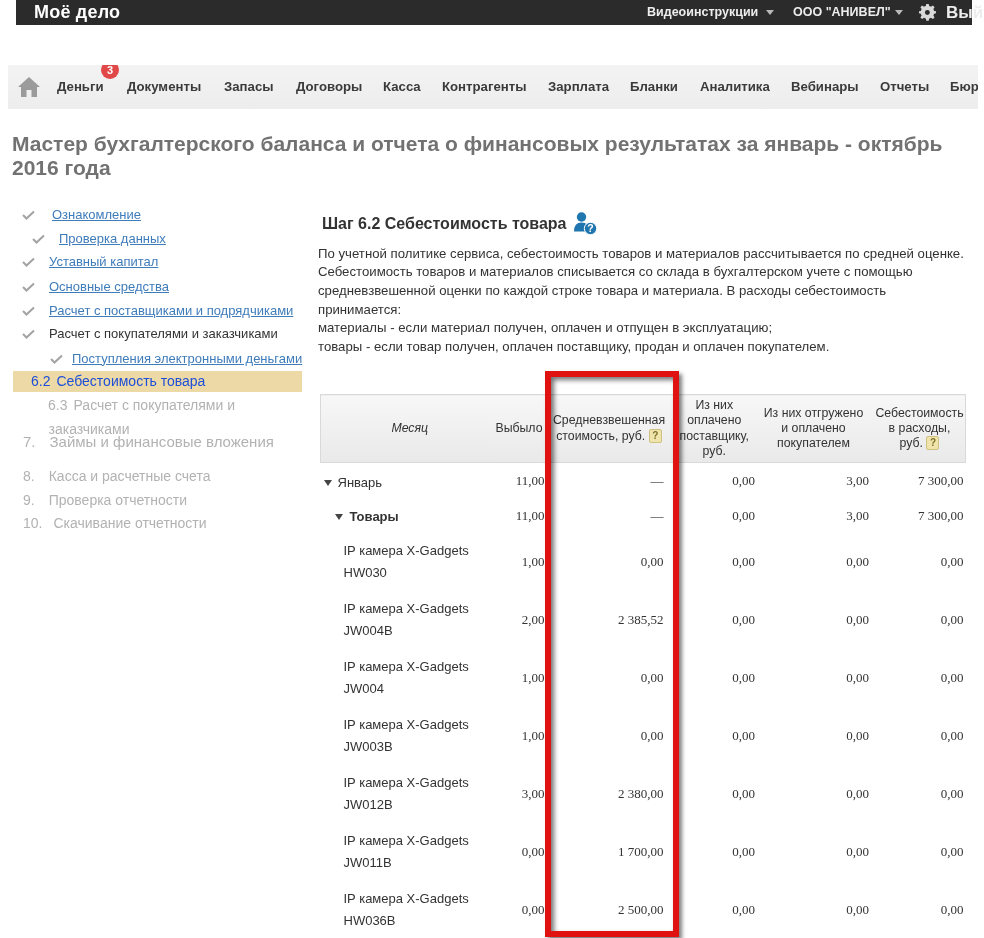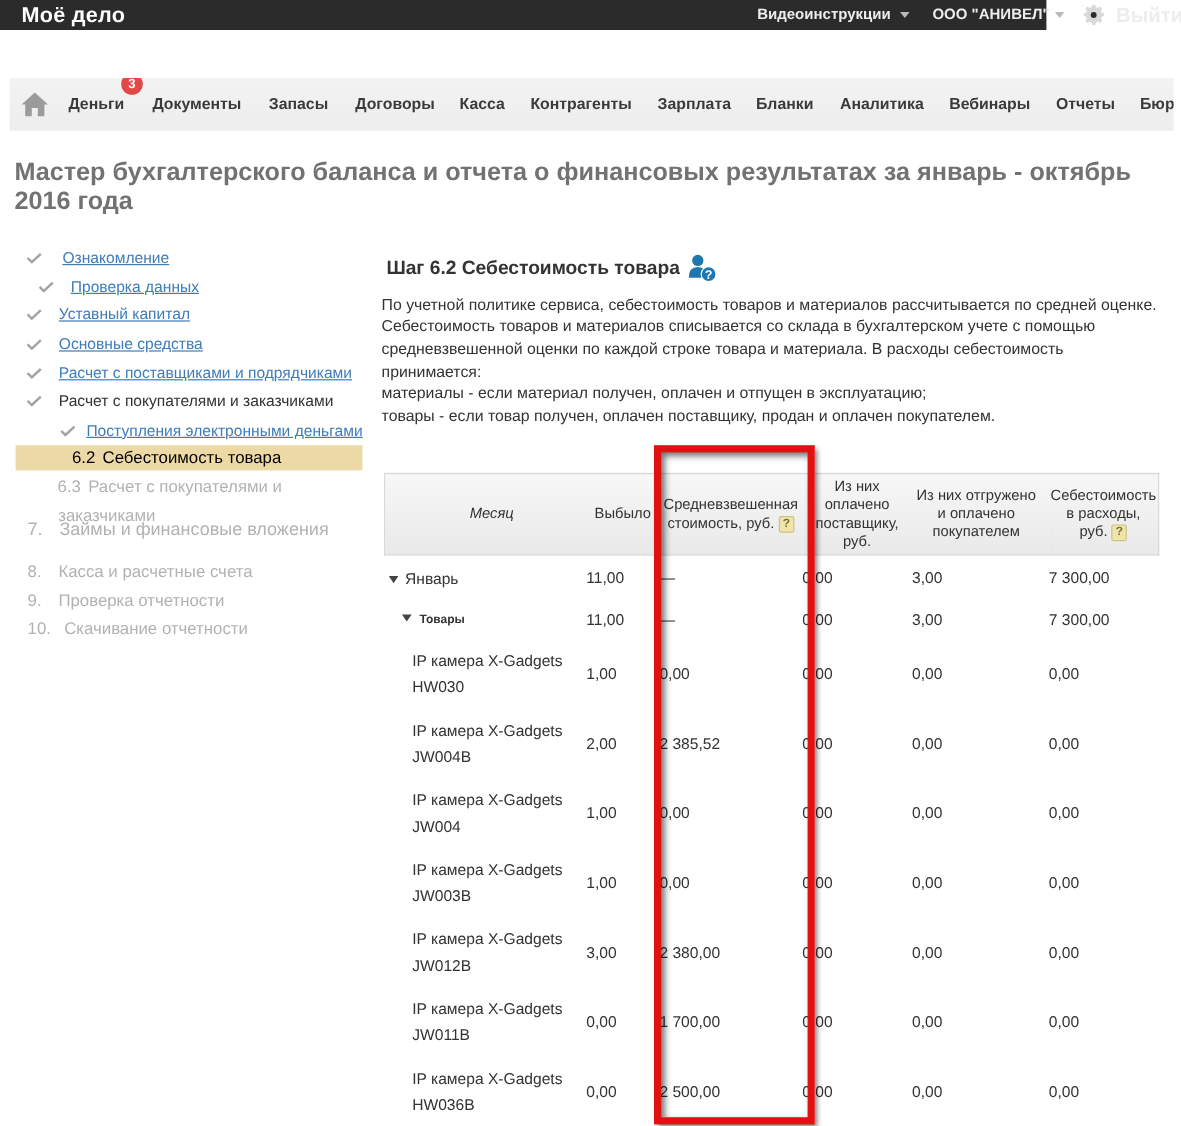--- a/index.html
+++ b/index.html
@@ -1,19 +1,19 @@
 <!DOCTYPE html>
 <html lang="ru"><head>
 <meta charset="utf-8">
 <title>Моё дело</title>
 <style>
   * { margin:0; padding:0; box-sizing:border-box; }
   html,body { width:984px; height:938px; overflow:hidden; background:#fff;
     font-family:"Liberation Sans", sans-serif; }
-  .topbar { position:absolute; left:0; top:0; width:872px; height:25px; background:#2b2b2b; }
+  .topbar { position:absolute; left:16px; top:0; width:956px; height:25px; background:#2b2b2b; }
   .logo { position:absolute; left:18px; top:1.5px; color:#fff; font-size:18px; font-weight:bold; letter-spacing:0.2px; }
   .tr-item { position:absolute; top:0; height:25px; line-height:25px; color:#ededed; font-size:12.5px; font-weight:bold; white-space:nowrap; }
   .caret { position:absolute; top:10px; width:0; height:0; border-left:4.5px solid transparent; border-right:4.5px solid transparent; border-top:5px solid #b9b9b9; }
   .navbar { position:absolute; left:8px; top:65px; width:970px; height:44px; background:linear-gradient(#f3f3f3,#ededed); overflow:hidden; }
   .tab { position:absolute; top:0; height:44px; line-height:44px; font-size:13.2px; font-weight:bold; color:#3a3a3a; white-space:nowrap; }
   .badge { position:absolute; left:93px; top:-4px; width:18px; height:18px; background:#e14848; border-radius:50%; color:#fff; font-size:11px; font-weight:bold; text-align:center; line-height:18px; }
   h1 { position:absolute; left:12px; top:132px; width:950px; font-size:21px; line-height:24px; color:#727272; font-weight:bold; }
   
   .sb { position:absolute; font-size:13px; white-space:nowrap; height:23px; line-height:23px; }
   .sb svg.chk { position:absolute; top:7px; }
@@ -22,21 +22,21 @@
   .hl { position:absolute; left:13px; top:370.5px; width:289px; height:21.5px; background:#ecd9a6; }
   
   .step-h { position:absolute; left:322px; top:215px; font-size:16px; line-height:17px; font-weight:bold; color:#333; }
   .para { position:absolute; left:318px; top:244.5px; font-size:13.2px; line-height:18.7px; color:#333; white-space:nowrap; }
   
   table.t { position:absolute; left:320px; top:394px; width:645px; border-collapse:collapse; table-layout:fixed; color:#333; }
   table.t td { vertical-align:middle; }
   .thead td { background:linear-gradient(#f7f7f7,#e9e9e9); border-top:1px solid #d9d9d9; border-bottom:1px solid #d9d9d9; height:68px; font-size:12.3px; text-align:center; line-height:15.3px; }
   .thead td:first-child { border-left:1px solid #d9d9d9;font-style:italic; }
   .thead td:last-child { border-right:1px solid #d9d9d9; }
-  .num { text-align:left; font-size:13px; }
+  .num { text-align:right; font-size:13px;font-family:Liberation Serif, serif; }
   td.c2 { padding-right:5px; } td.c3 { padding-right:5px; } td.c4 { padding-right:5px; }
   td.c5 { padding-right:5px; } td.c6 { padding-right:2px; }
   td.name { padding-left:23px; font-size:13px; line-height:22px; }
   .tri { display:inline-block; width:0; height:0; border-left:4.5px solid transparent; border-right:4.5px solid transparent; border-top:6px solid #444; margin-right:5px; vertical-align:1px; }
   .qm { display:inline-block; background:#efe5ac; border:1px solid #cfc180; color:#7e7029; font-size:10px; font-weight:bold; line-height:10px; padding:1px 2.5px 1px 2.5px; border-radius:2px; vertical-align:1px; }
   .redbox { position:absolute; left:545px; top:371px; width:134px; height:566px; border:6px solid #e01111; box-shadow:3px 3px 4px rgba(0,0,0,0.5), inset 3px 3px 5px rgba(0,0,0,0.55); }
 </style>
 </head>
 <body>
 <div class="topbar">
@@ -86,21 +86,21 @@
     </svg><a style="margin-left:27px" href="#">Основные средства</a></div>
 <div class="sb" style="left:22px; top:298.5px"><svg class="chk" width="13" height="10">
       <path d="M1 5 L4.5 8.5 L12 1.5" stroke="#a3a3a3" stroke-width="2" fill="none"></path>
     </svg><a style="margin-left:27px" href="#">Расчет с поставщиками и подрядчиками</a></div>
 <div class="sb" style="left:22px; top:322px"><svg class="chk" width="13" height="10">
       <path d="M1 5 L4.5 8.5 L12 1.5" stroke="#a3a3a3" stroke-width="2" fill="none"></path>
     </svg><span style="margin-left:27px; color:#333">Расчет с покупателями и заказчиками</span></div>
 <div class="sb" style="left:50px; top:346.5px"><svg class="chk" width="13" height="10">
       <path d="M1 5 L4.5 8.5 L12 1.5" stroke="#a3a3a3" stroke-width="2" fill="none"></path>
     </svg><a style="margin-left:22px" href="#">Поступления электронными деньгами</a></div>
-<div class="sb" style="left:60px; top:369.5px; color:#000000; font-size:14px">6.2<span style="margin-left:6px">Себестоимость товара</span></div>
+<div class="sb" style="left:31px; top:369.5px; color:#1d4ed8; font-size:14px">6.2<span style="margin-left:6px">Себестоимость товара</span></div>
 <div class="sb gray" style="left:48px; top:394px; font-size:14px">6.3<span style="margin-left:6px">Расчет с покупателями и</span></div>
 <div class="sb gray" style="left:48.5px; top:418px; font-size:14px">заказчиками</div>
 <div class="sb gray" style="left:23px; top:430px; font-size:15px">7.<span style="margin-left:14px">Займы и финансовые вложения</span></div>
 <div class="sb gray" style="left:23px; top:465px; font-size:14px">8.<span style="margin-left:14px">Касса и расчетные счета</span></div>
 <div class="sb gray" style="left:23px; top:488.5px; font-size:14px">9.<span style="margin-left:14px">Проверка отчетности</span></div>
 <div class="sb gray" style="left:23px; top:512px; font-size:14px">10.<span style="margin-left:11px">Скачивание отчетности</span></div>
 
 <div class="step-h">Шаг 6.2 Себестоимость товара</div>
 <svg width="24" height="24" viewBox="0 0 24 24" style="position:absolute;left:573px;top:211px">
   <circle cx="8.5" cy="6" r="4.7" fill="#2076ae"></circle>
@@ -135,21 +135,21 @@
   </tr>
   <tr style="height:37px">
     <td style="padding:3px 0 0 3px; font-size:13px"><span class="tri" style="margin-right:6px"></span>Январь</td>
     <td class="num c2">11,00</td>
         <td class="num c3">—</td>
         <td class="num c4">0,00</td>
         <td class="num c5">3,00</td>
         <td class="num c6">7 300,00</td>
   </tr>
   <tr style="height:33px">
-    <td style="padding-left:14px; font-size:10px; font-weight:bold"><span class="tri" style="margin-right:7px"></span>Товары</td>
+    <td style="padding-left:14px; font-size:13px; font-weight:bold"><span class="tri" style="margin-right:7px"></span>Товары</td>
     <td class="num c2">11,00</td>
         <td class="num c3">—</td>
         <td class="num c4">0,00</td>
         <td class="num c5">3,00</td>
         <td class="num c6">7 300,00</td>
   </tr>
   <tr style="height:58px">
     <td class="name">IP камера X-Gadgets HW030</td>
     <td class="num c2">1,00</td>
         <td class="num c3">0,00</td>

